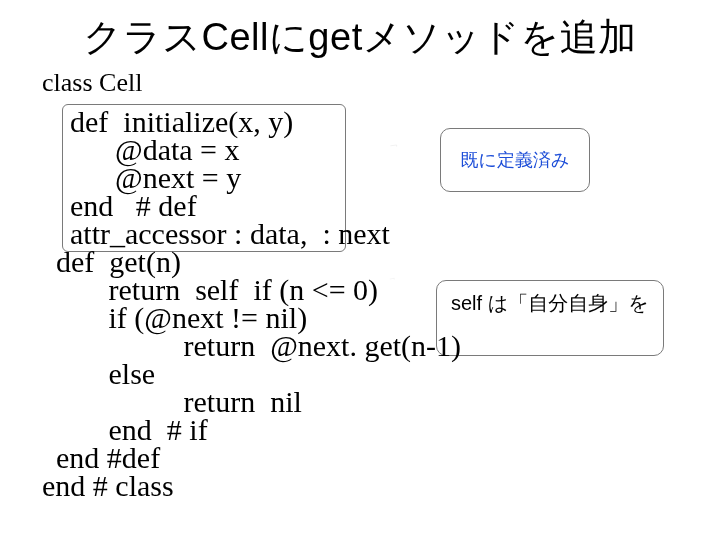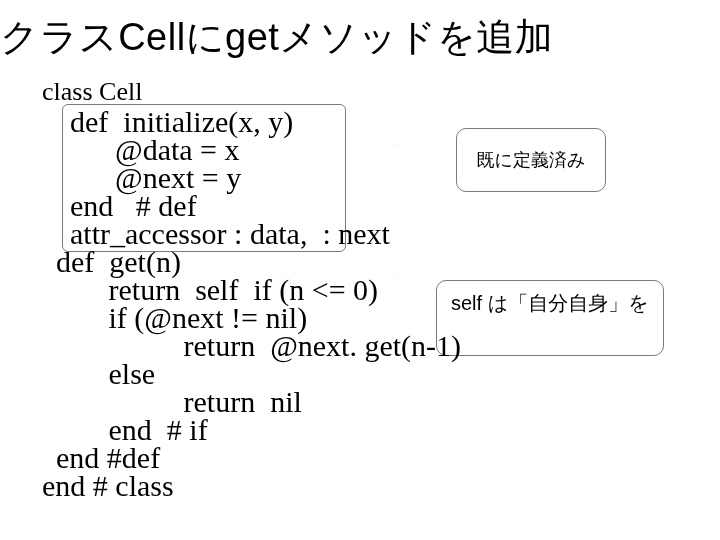--- a/index.html
+++ b/index.html
@@ -15,33 +15,33 @@
   .slide {
     position: relative;
     width: 720px;
     height: 540px;
   }
   .title {
     position: absolute;
     top: 12px;
     left: 0;
     width: 720px;
+    text-align: center;
     font-size: 38px;
     font-family: "Arial", "MS PGothic", sans-serif;
     color: #000;
     letter-spacing: 0.5px;
   }
   .class-decl {
     position: absolute;
     top: 68px;
     left: 42px;
     font-size: 26px;
     color: #000;
     font-family: "Times New Roman", serif;
-    margin-top: 9px;
   }
   .code-box {
     position: absolute;
     top: 104px;
     left: 62px;
     width: 282px;
     height: 146px;
     border: 1.5px solid #7a7a7a;
     border-radius: 6px;
     background: #fff;
@@ -52,32 +52,32 @@
     left: 70px;
     font-size: 30px;
     line-height: 28px;
     color: #000;
     font-family: "Times New Roman", serif;
     white-space: pre;
   }
   .callout1 {
     position: absolute;
     top: 128px;
-    left: 456px;
+    left: 440px;
     width: 148px;
     height: 62px;
     border: 1.5px solid #7a7a7a;
     border-radius: 10px;
     background: #fff;
     display: flex;
     align-items: center;
     justify-content: center;
     font-family: "MS PGothic", sans-serif;
     font-size: 18px;
-    color: #000000;
+    color: #1d4ed8;
   }
   .callout1-tail {
     position: absolute;
     top: 157px;
     left: 346px;
     width: 95px;
     height: 2px;
     background: transparent;
   }
   .callout2 {

